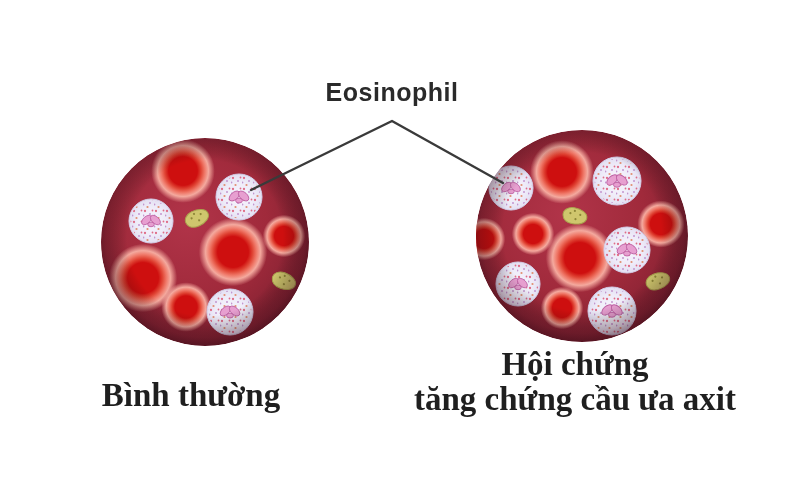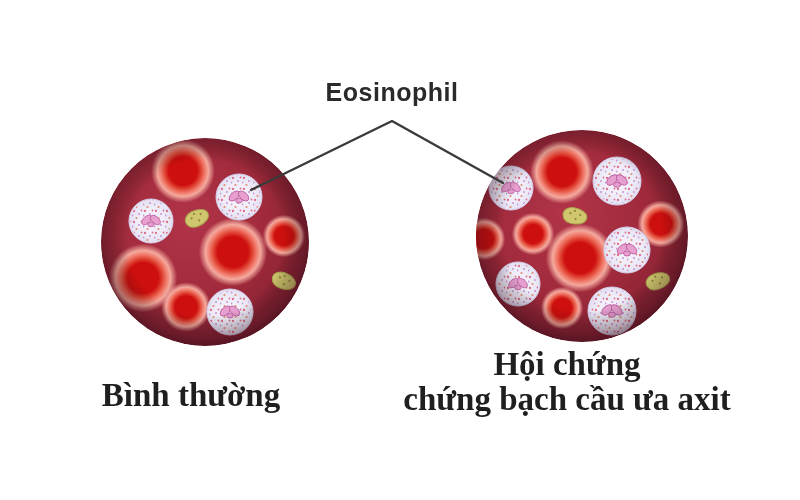--- a/index.html
+++ b/index.html
@@ -11,21 +11,21 @@
   .diagram-title{
     position:absolute;left:240px;top:78px;width:304px;text-align:center;
     font-family:"Liberation Sans",sans-serif;font-weight:bold;font-size:25px;
     color:#2a2a2a;letter-spacing:0.5px;
   }
   .caption{
     position:absolute;text-align:center;font-family:"Liberation Serif",serif;
     font-weight:bold;color:#1f1f1f;
   }
   .caption-left{left:11px;top:376px;width:360px;font-size:33px;line-height:38px;}
-  .caption-right{left:386px;top:347px;width:362px;font-size:33px;line-height:35px;}
+  .caption-right{left:394px;top:347px;width:362px;font-size:33px;line-height:35px;}
 </style>
 </head>
 <body>
 
 <div class="stage">
   <svg width="800" height="500" viewBox="0 0 800 500">
       <defs>
         <radialGradient id="bgGrad" cx="42%" cy="40%" r="75%">
           <stop offset="0" stop-color="#b13449" stop-opacity="1"></stop>
           <stop offset="0.5" stop-color="#a02a3b" stop-opacity="1"></stop>
@@ -189,15 +189,15 @@
     </svg>
 
   <div class="diagram-title">Eosinophil</div>
 
   <div class="caption caption-left">
     <div>Bình thường</div>
   </div>
 
   <div class="caption caption-right">
     <div>Hội chứng</div>
-    <div>chứng bạch cầu ưa axit</div>
+    <div>tăng chứng cầu ưa axit</div>
   </div>
 </div>
 
 </body></html>

